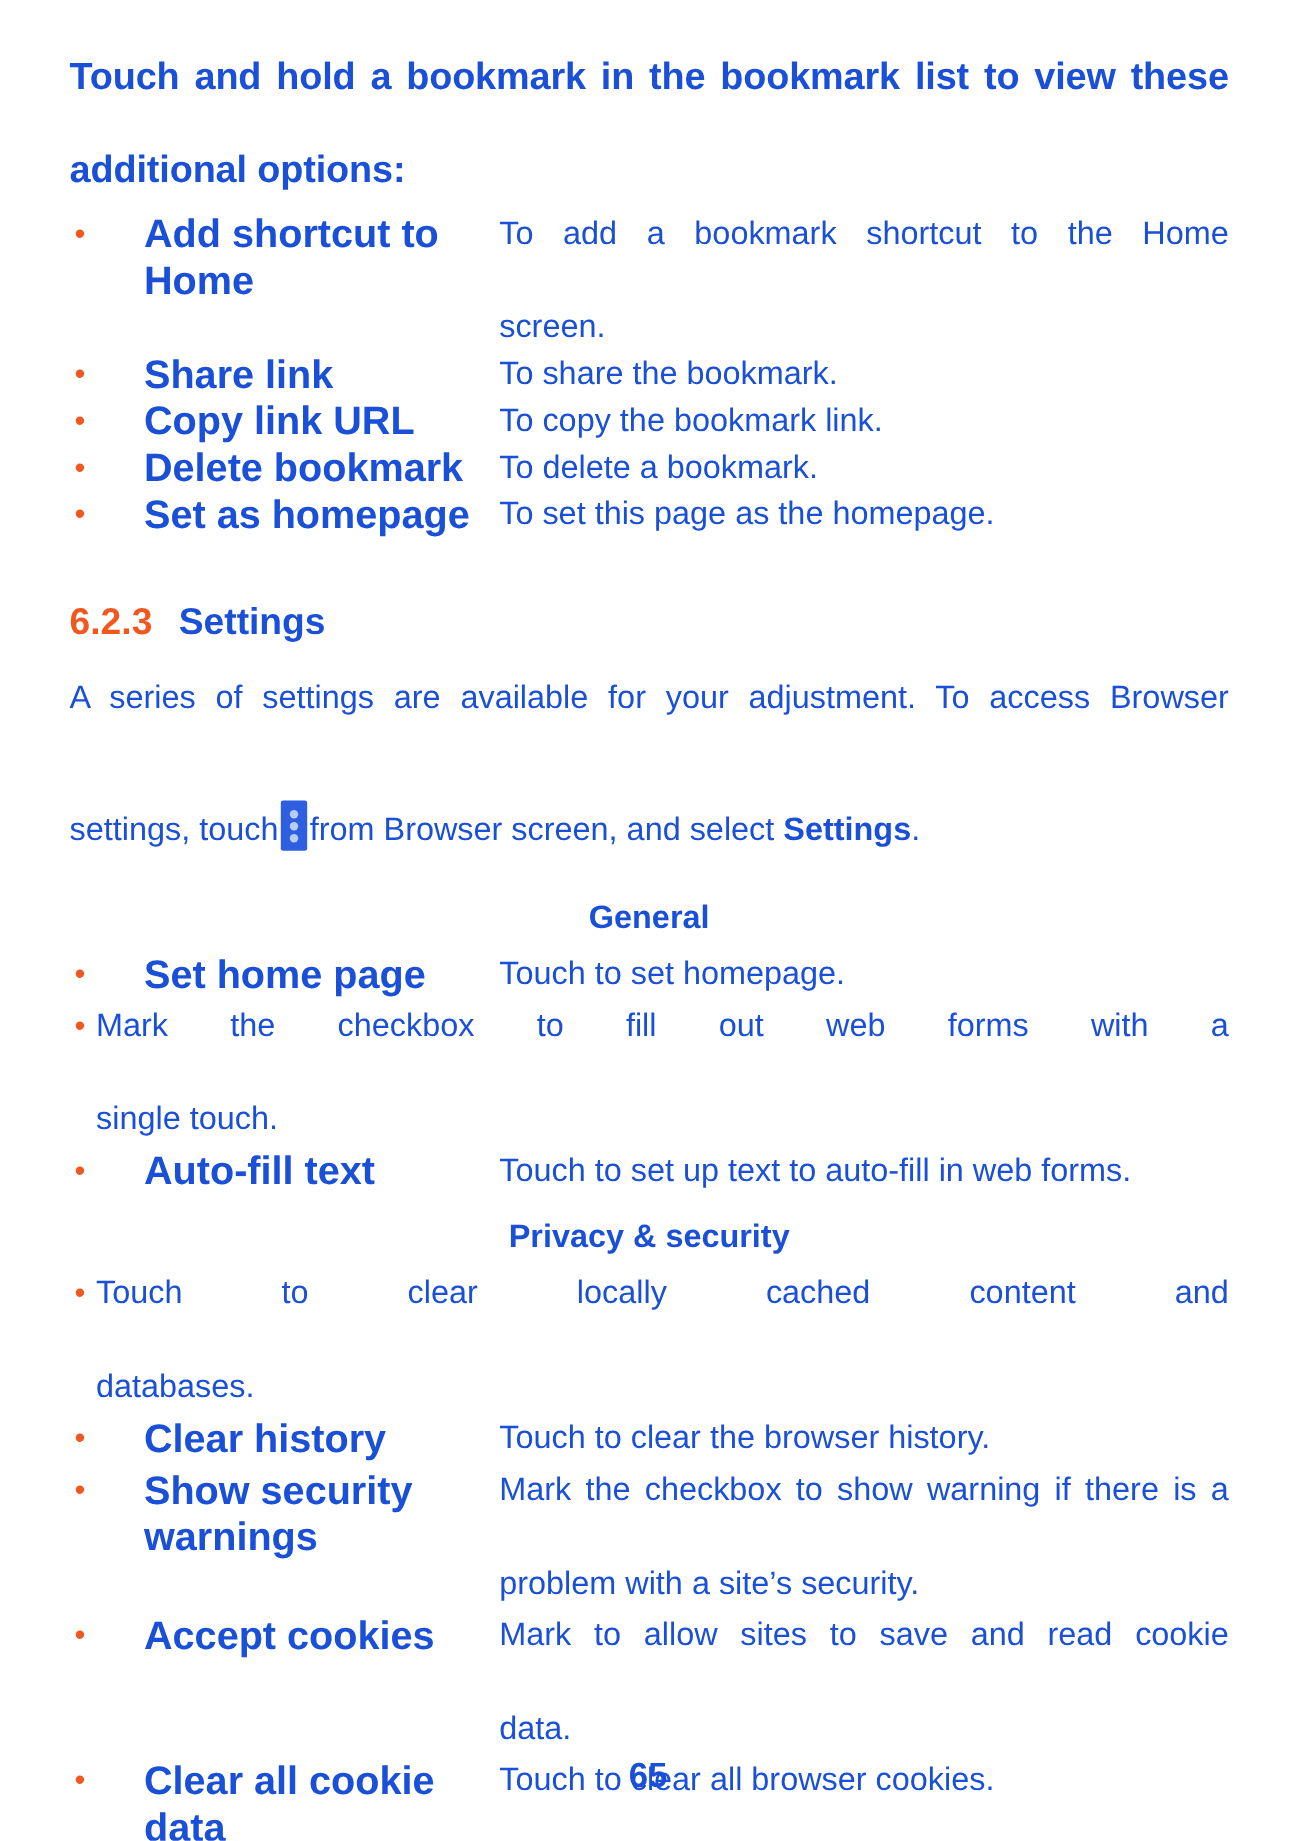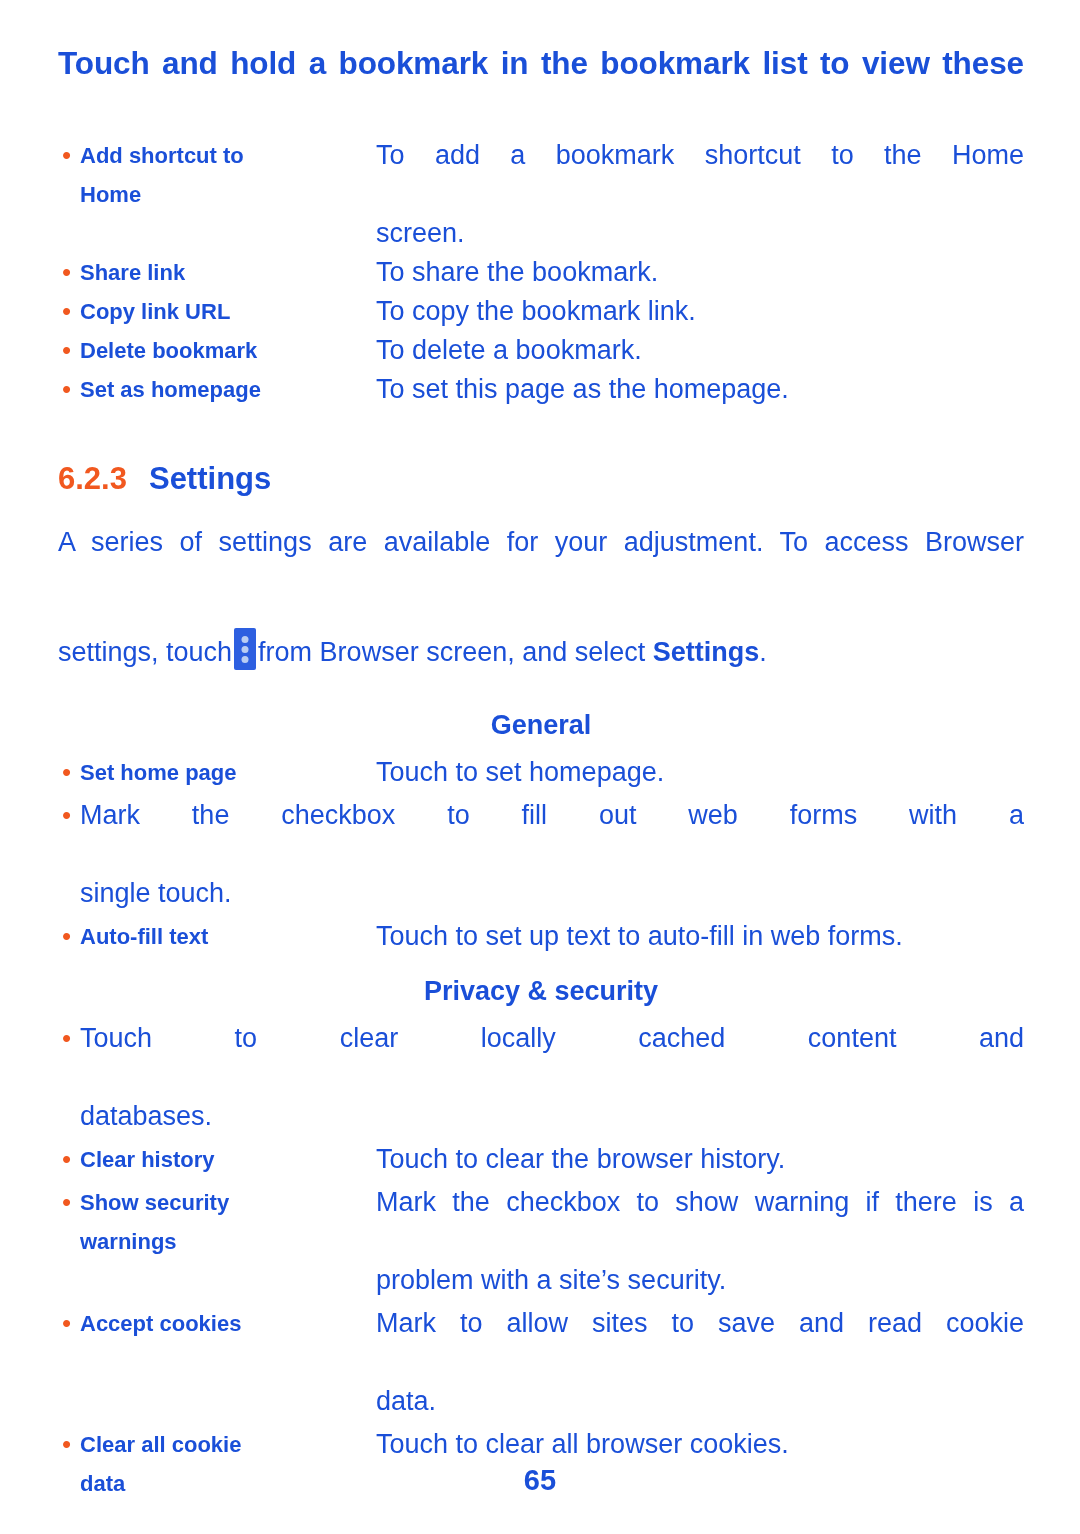--- a/index.html
+++ b/index.html
@@ -65,26 +65,27 @@
     color: #F1581F;
     font-size: 26px;
     line-height: 39px;
     text-align: left;
     padding-left: 4px;
     box-sizing: border-box;
   }
   .term {
     flex: 0 0 296px;
     width: 296px;
-    font-size: 22px;
+    font-size: 33px;
     font-weight: bold;
     line-height: 39px;
     color: #1a4fd8;
     padding-right: 4px;
     box-sizing: border-box;
+    margin-left: 40px;
   }
   .desc {
     flex: 1 1 auto;
     font-size: 27px;
     line-height: 39px;
     color: #1a4fd8;
     text-align: justify;
     text-justify: inter-word;
     box-sizing: border-box;
   }
@@ -185,20 +186,21 @@
   }
 </style>
 </head>
 <body>
 
 <div class="page">
   <div class="content">
 
     <div class="intro-heading">
       <span class="l1">Touch and hold a bookmark in the bookmark list to view these</span>
+      <span class="l2">additional options:</span>
     </div>
 
     <div class="deflist">
 
       <div class="defrow">
         <span class="bullet">•</span>
         <span class="term">
           <span>Add shortcut to</span><br>
           <span>Home</span>
         </span>

